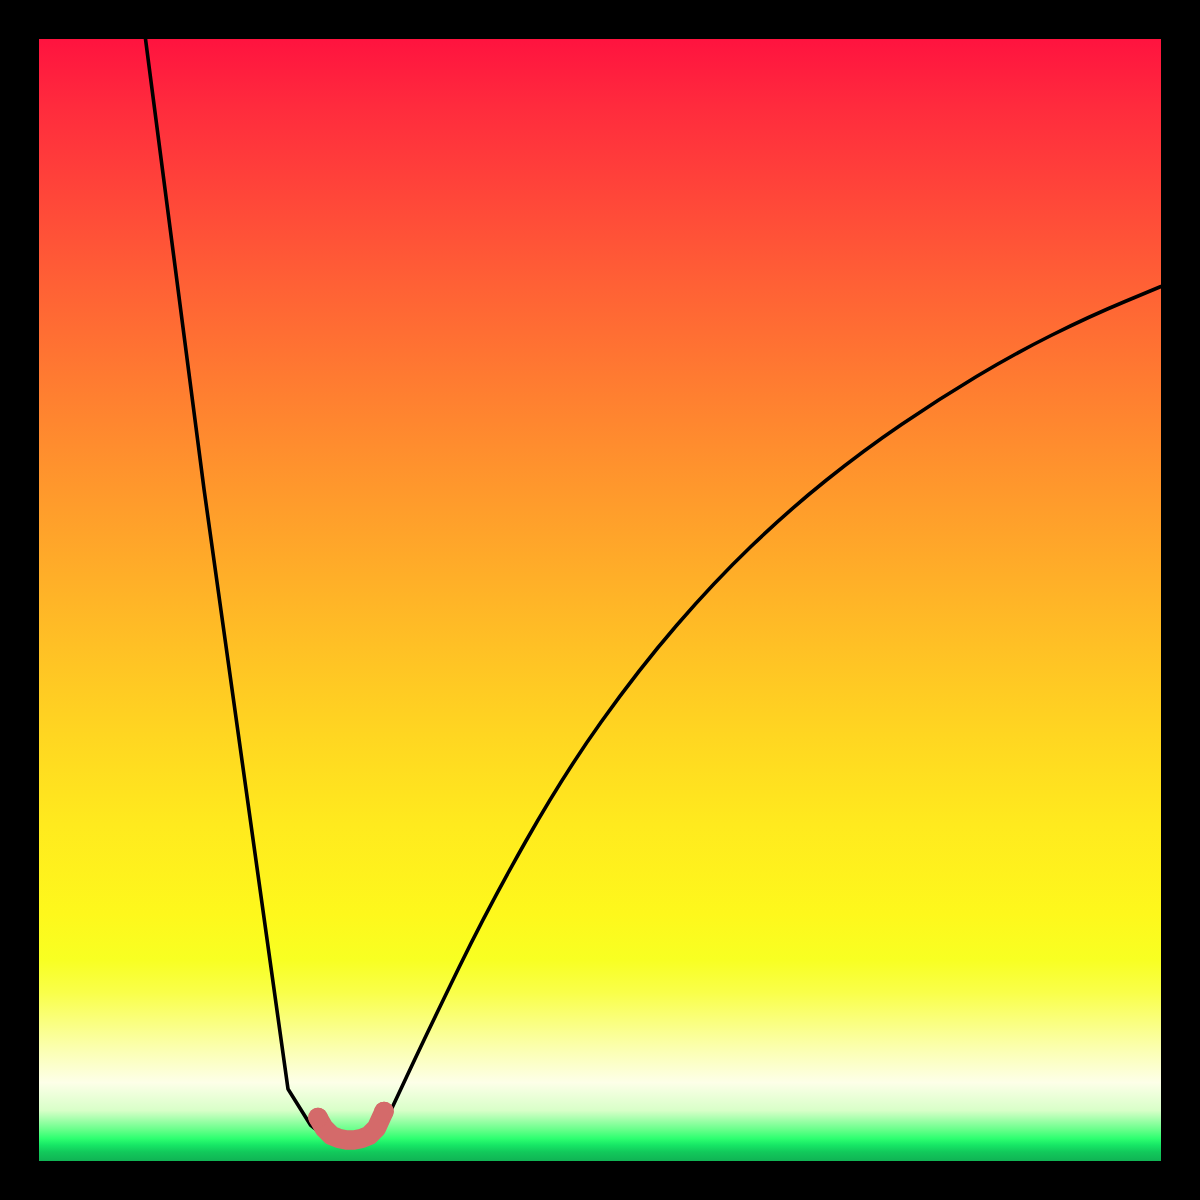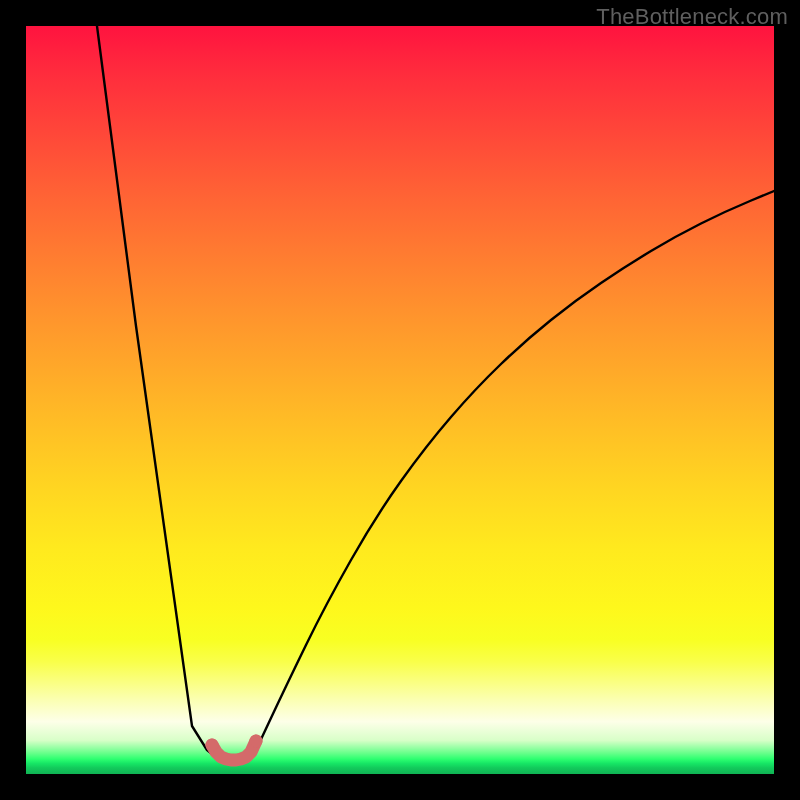--- a/index.html
+++ b/index.html
@@ -59,21 +59,20 @@
     font-family: Arial, Helvetica, sans-serif;
     font-size: 22px;
     color: #5f5f5f;
     letter-spacing: 0.2px;
   }
 </style>
 </head>
 <body>
 
 <div class="outer">
-  <div class="watermark">TheBottleneck.com</div>
   <div class="plot">
     <div class="gradient"></div>
     <svg class="curve" viewBox="0 0 748 748" preserveAspectRatio="none">
       <path id="curve-path" fill="none" stroke="#000" stroke-width="2.4" stroke-linecap="round" stroke-linejoin="round" d="M 71 0 L 84 100 L 97 200 L 110 300 L 124 400 L 138 500 L 152 600 L 166 700 L 181 724 L 186 728 Q 186 728 188 729.5 Q 190 731 192.5 732 Q 195 733 197.5 733.5 Q 200 734 202.5 734 Q 205 734 207.5 734 Q 210 734 212.5 733.5 Q 215 733 217.5 732 Q 220 731 222.5 729.5 Q 225 728 227.5 726 L 230 724 Q 230 724 245 692 Q 260 660 280 619 Q 300 578 325 534 Q 350 490 375 455 Q 400 420 425 391 Q 450 362 475 338 Q 500 314 525 294 Q 550 274 575 257 Q 600 240 625 225 Q 650 210 675 197.5 Q 700 185 724 175 L 748 165"></path>
       <g id="markers">
           <path d="M 186 719 L 190 726 L 195 731 L 200 733 L 205 734 L 210 734 L 215 733 L 220 731 L 225 726 L 230 715" fill="none" stroke="#d46a6a" stroke-width="13" stroke-linecap="round" stroke-linejoin="round"></path>
           <circle cx="186" cy="719" r="6.5" fill="#d46a6a"></circle>
           <circle cx="230" cy="715" r="6.5" fill="#d46a6a"></circle>
         </g>
     </svg>

